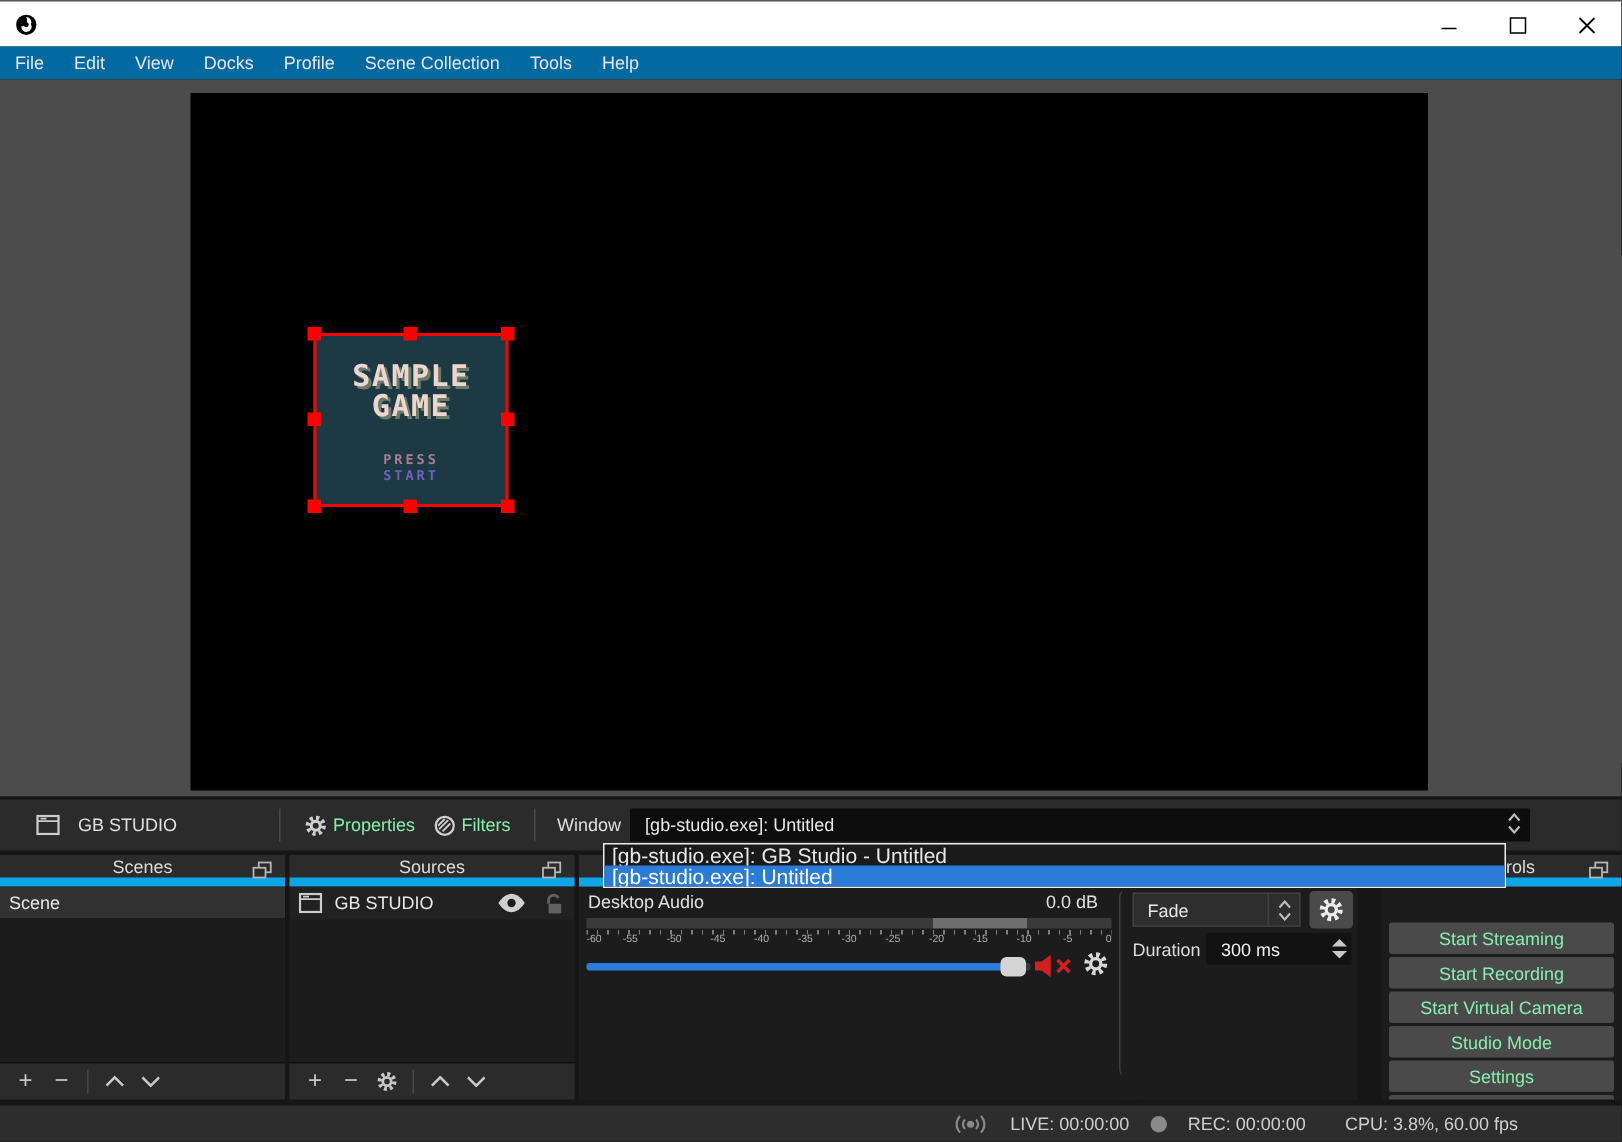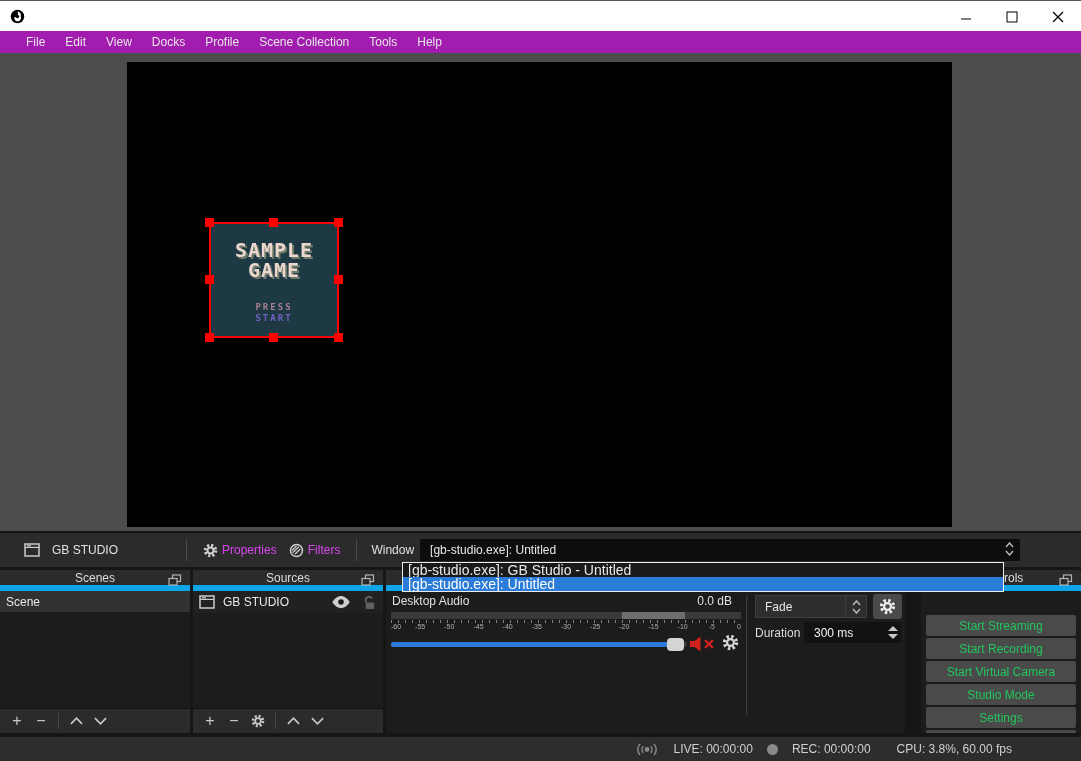--- a/index.html
+++ b/index.html
@@ -9,22 +9,22 @@
 
   
   .titlebar { position:absolute; left:0; top:0; width:1081px; height:31px; background:#ffffff; color:#000;
               display:flex; align-items:center; border-top:1px solid #555; }
   .titlebar .obs-logo { margin:0 8px 0 10px; width:15px; height:15px; flex:0 0 auto; }
   .titlebar .title-text { font-size:12px; color:#000; white-space:nowrap; }
   .win-controls { position:absolute; right:0; top:0; height:31px; display:flex; }
   .win-btn { width:46px; height:31px; display:flex; align-items:center; justify-content:center; }
 
   
-  .menubar { position:absolute; left:0; top:31px; width:1081px; height:22px; background:#a21caf;
-             display:flex; align-items:center; padding-left:16px; }
+  .menubar { position:absolute; left:0; top:31px; width:1081px; height:22px; background:#0369a1;
+             display:flex; align-items:center; padding-left:0; }
   .menu-item { padding:0 10px; height:22px; display:flex; align-items:center; color:#e6e6e6; font-size:12px; }
 
   
   .workspace { position:absolute; left:0; top:53px; width:1081px; height:478px; background:#4c4c4c; }
   .canvas { position:absolute; left:127px; top:9px; width:825px; height:465px; background:#000; }
 
   .capture { position:absolute; left:82px; top:160px; width:130px; height:116px;
              background:#1d3944; border:2px solid #ff0000; }
   .game-screen { position:absolute; inset:0; overflow:hidden; text-align:center; }
   .game-title { margin-top:16px; font-family:"DejaVu Sans Mono", monospace; font-weight:bold;
@@ -42,21 +42,21 @@
   
   .dock { position:absolute; left:0; top:531px; width:1081px; height:206px; background:#161616; }
 
   
   .src-toolbar { position:absolute; left:0; top:2px; width:1081px; height:34px; background:#2b2b2b;
                  display:flex; align-items:center; }
   .src-toolbar .win-ic { margin:0 12px 0 24px; }
   .src-name { color:#e0e0e0; }
   .tb-sep { width:1px; height:22px; background:#4a4a4a; margin:0 10px; }
   .tb-sep.first { margin-left:68px; }
-  .tb-btn { display:flex; align-items:center; gap:4px; padding:0 6px; color:#d946ef; }
+  .tb-btn { display:flex; align-items:center; gap:4px; padding:0 6px; color:#86efac; }
   .win-label { margin:0 6px 0 4px; color:#e0e0e0; }
   .win-combo { position:relative; width:600px; height:22px; background:#0d0d0d; display:flex; align-items:center;
                padding:0 10px; color:#e8e8e8; }
   .combo-arrows { position:absolute; right:6px; top:3px; display:flex; flex-direction:column; gap:2px; }
 
   
   .dropdown { position:absolute; left:402px; top:31px; width:602px; border:1px solid #ececec;
               background:#1a1a1a; z-index:30; }
   .dd-item { height:14px; line-height:14px; font-size:14px; padding-left:5px; color:#e8e8e8;
              white-space:nowrap; overflow:hidden; }
@@ -116,21 +116,21 @@
               color:#f0f0f0; display:flex; align-items:center; padding-left:10px; }
   .spin-arrows { position:absolute; right:0; top:0; width:17px; height:21px; display:flex; flex-direction:column;
                  align-items:center; justify-content:center; gap:3px; }
   .tri-up { width:0; height:0; border-left:5px solid transparent; border-right:5px solid transparent;
             border-bottom:5px solid #c8c8c8; }
   .tri-down { width:0; height:0; border-left:5px solid transparent; border-right:5px solid transparent;
               border-top:5px solid #c8c8c8; }
 
   
   .ctl-buttons { position:absolute; left:5px; right:5px; top:24px; display:flex; flex-direction:column; gap:2px; }
-  .ctl-btn { height:21px; background:#4a4a4a; border-radius:2px; color:#22c55e; display:flex;
+  .ctl-btn { height:21px; background:#4a4a4a; border-radius:2px; color:#86efac; display:flex;
              align-items:center; justify-content:center; font-size:12px; }
 
   
   .statusbar { position:absolute; left:0; top:737px; width:1081px; height:24px; background:#2d2d2d;
                display:flex; align-items:center; justify-content:flex-end; padding-right:69px; gap:14px;
                color:#d0d0d0; }
   .status-dot { width:11px; height:11px; border-radius:50%; background:#8a8a8a; }
   .status-cpu { margin-left:12px; }
 
   svg { display:block; }

